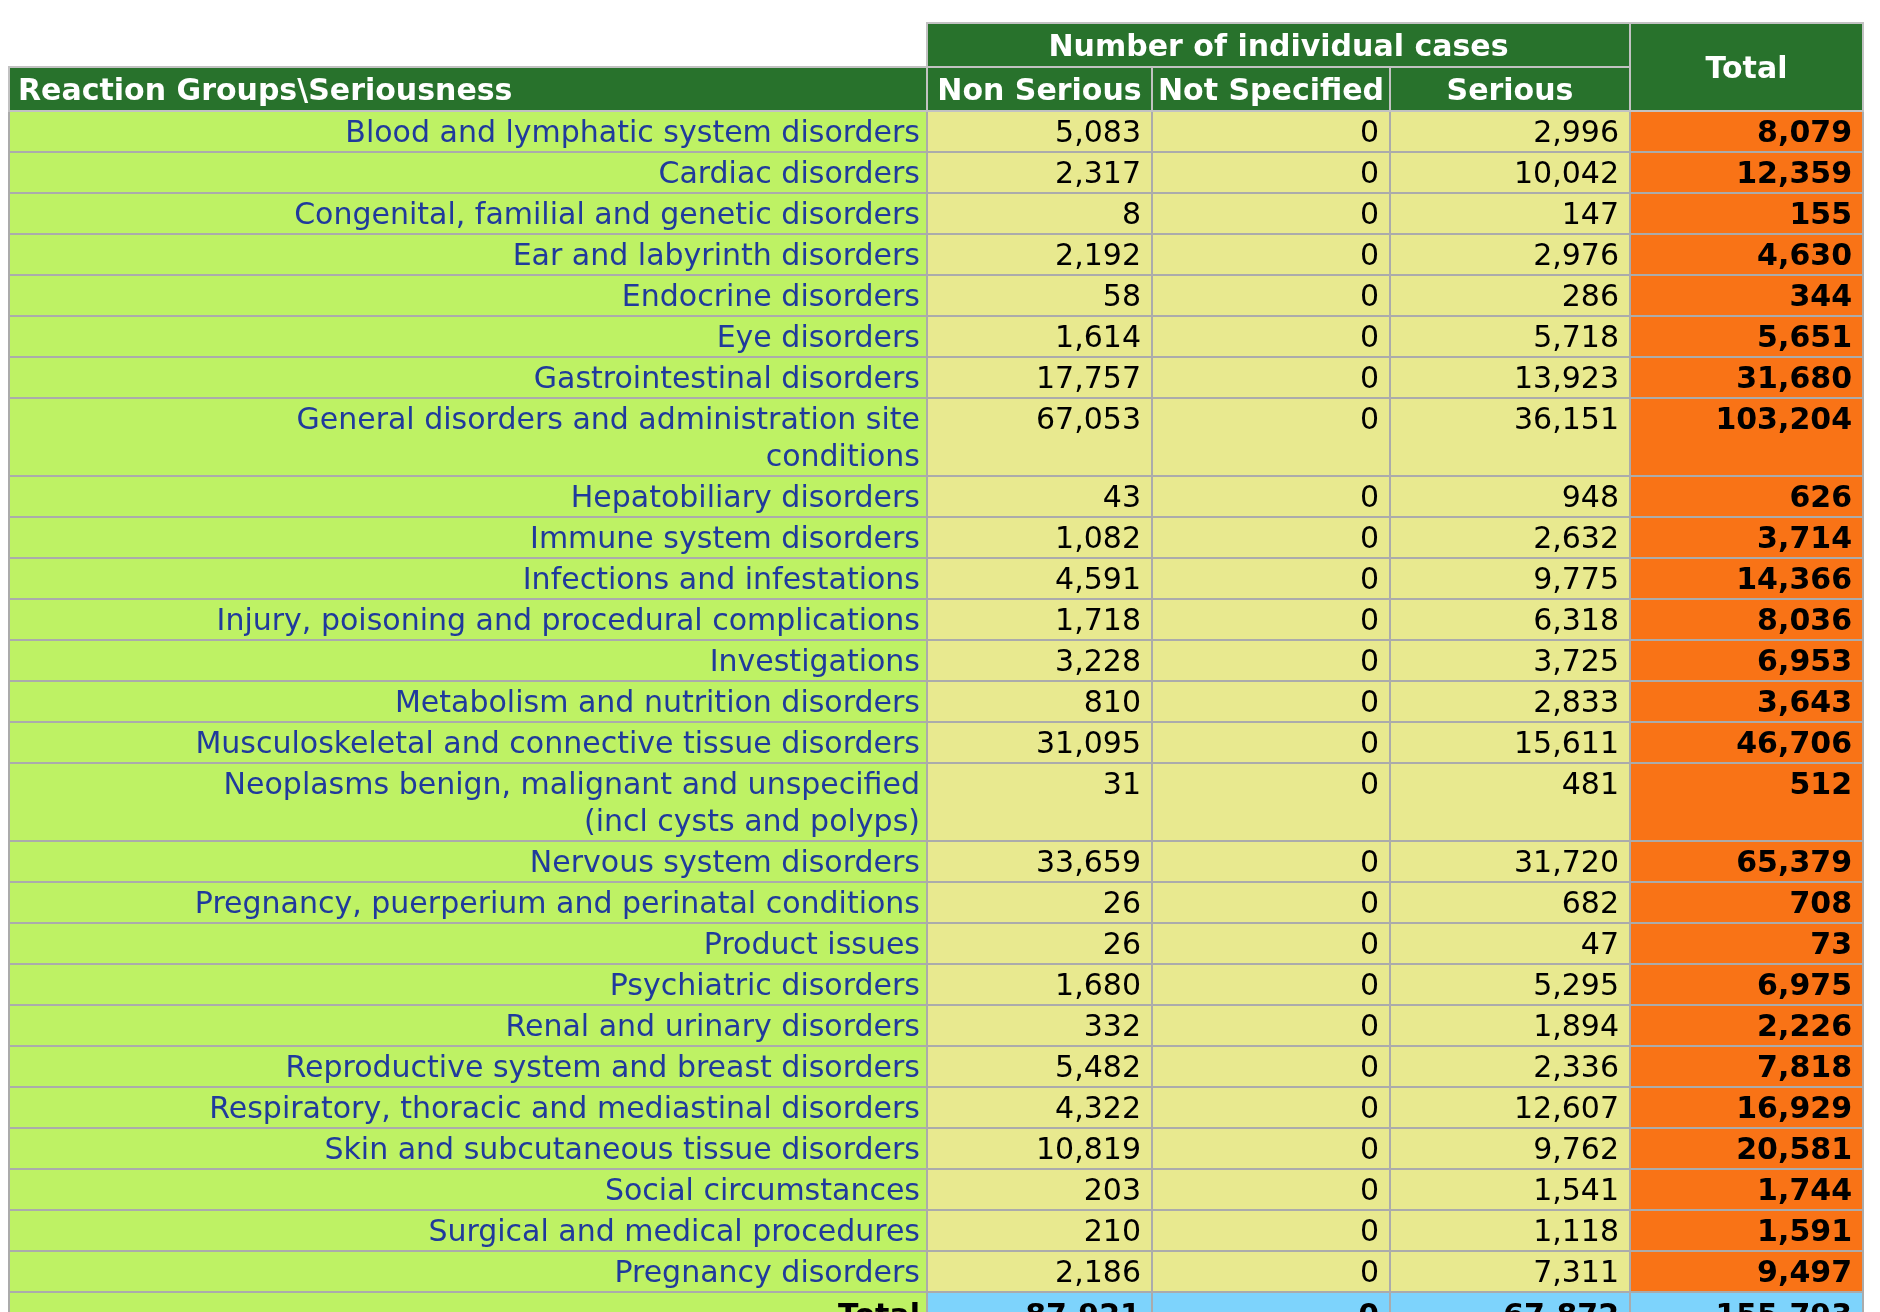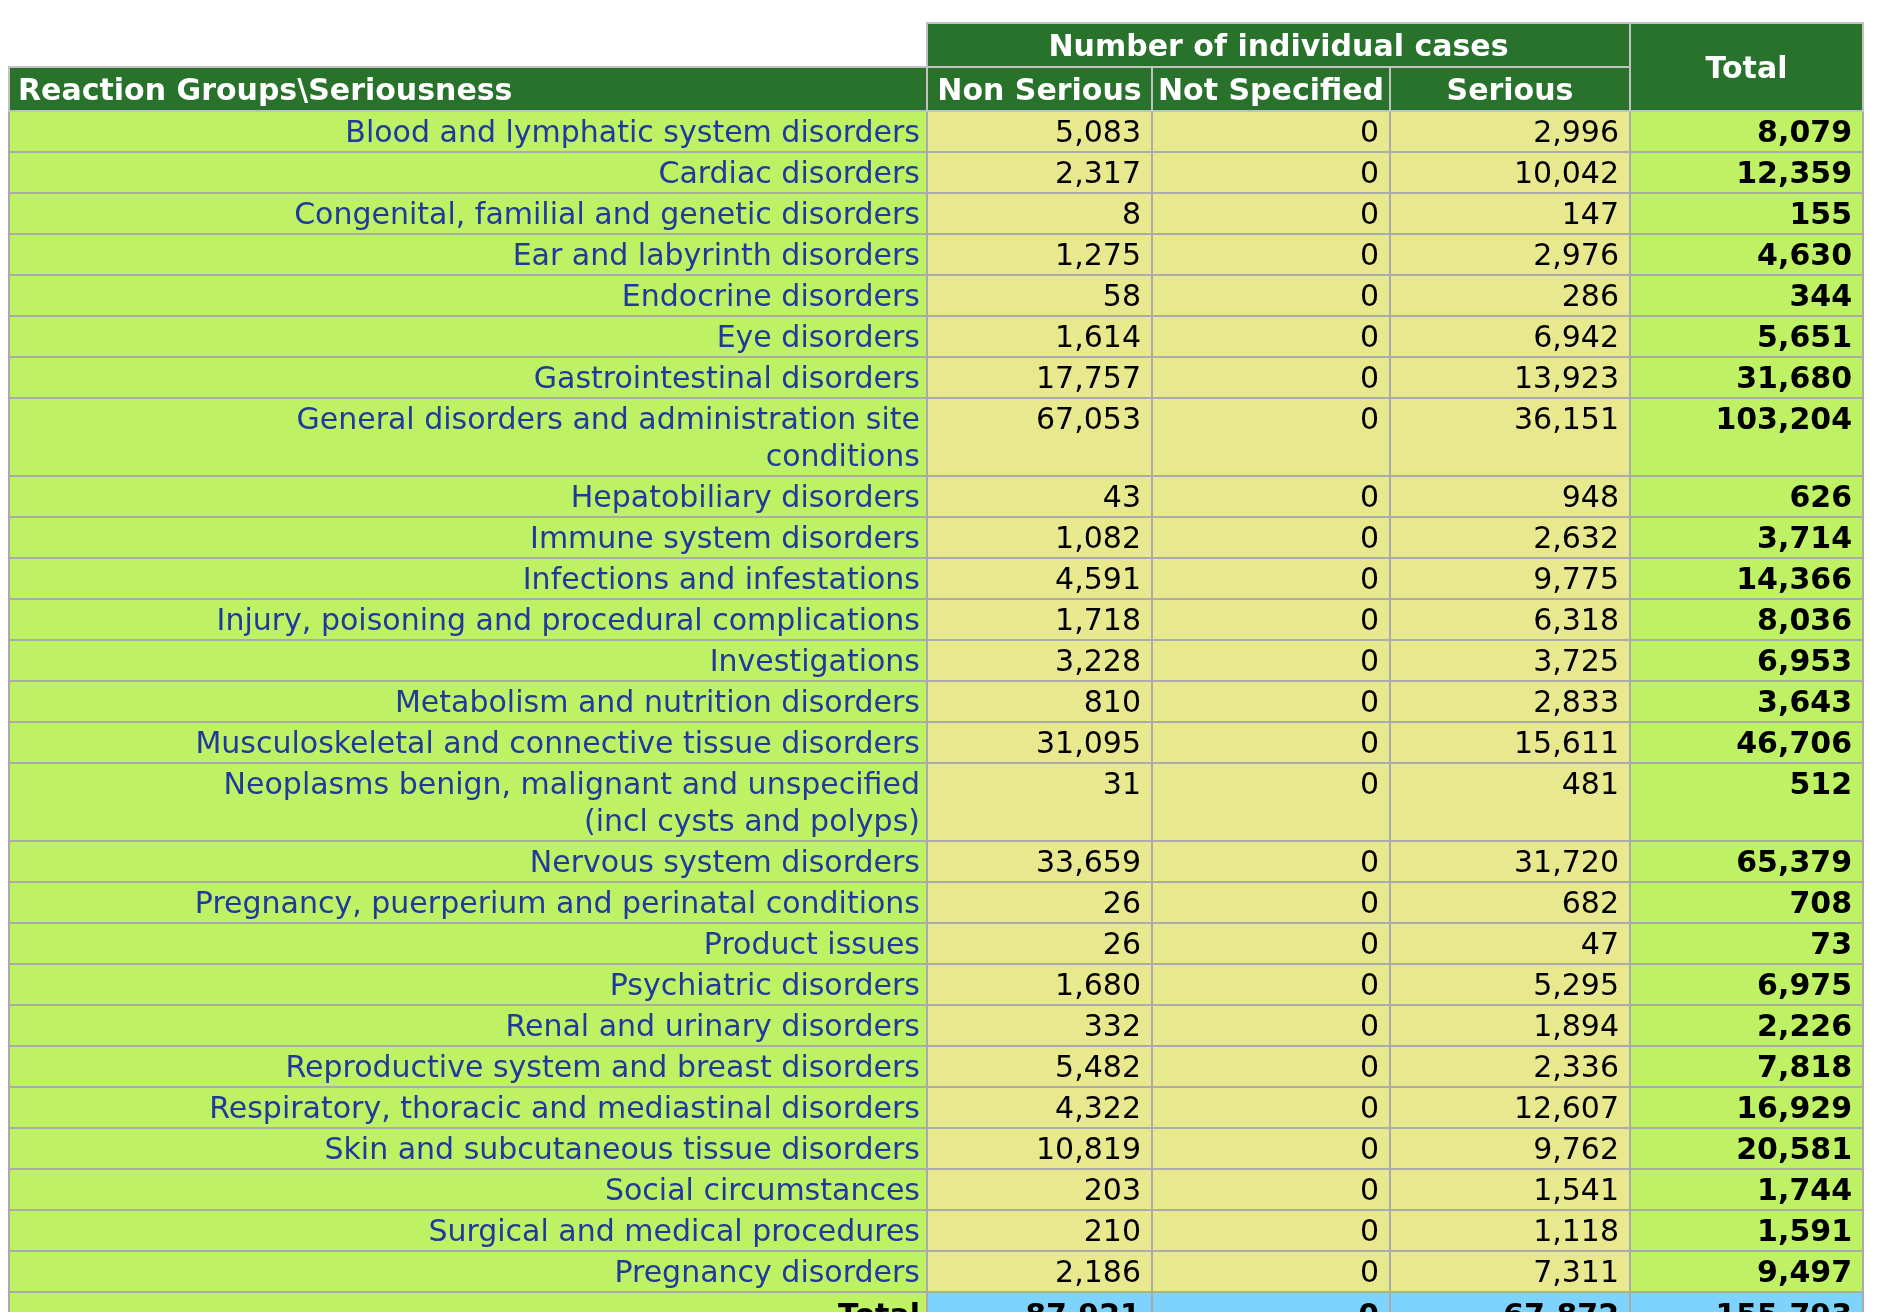--- a/index.html
+++ b/index.html
@@ -72,21 +72,21 @@
   }
   td.num {
     text-align: right;
     padding: 1px 10px 1px 4px;
     vertical-align: top;
     line-height: 37px;
     color: #000000;
   }
   td.yellow { background: #e8e98f; }
   td.total-col {
-    background: #bef264;
+    background: #f97316;
     font-weight: bold;
   }
   tfoot td {
     background: #7dd3fc;
     font-weight: bold;
     color: #000000;
   }
   tfoot td.label-cell {
     color: #000000;
     line-height: 42px;
@@ -143,41 +143,41 @@
     </td>
     <td class="num yellow">8</td>
     <td class="num yellow">0</td>
     <td class="num yellow">147</td>
     <td class="num total-col">155</td>
   </tr>
         <tr>
     <td class="label-cell">
       <span class="lbl">Ear and labyrinth disorders</span>
     </td>
-    <td class="num yellow">1,275</td>
+    <td class="num yellow">2,192</td>
     <td class="num yellow">0</td>
     <td class="num yellow">2,976</td>
     <td class="num total-col">4,630</td>
   </tr>
         <tr>
     <td class="label-cell">
       <span class="lbl">Endocrine disorders</span>
     </td>
     <td class="num yellow">58</td>
     <td class="num yellow">0</td>
     <td class="num yellow">286</td>
     <td class="num total-col">344</td>
   </tr>
         <tr>
     <td class="label-cell">
       <span class="lbl">Eye disorders</span>
     </td>
     <td class="num yellow">1,614</td>
     <td class="num yellow">0</td>
-    <td class="num yellow">6,942</td>
+    <td class="num yellow">5,718</td>
     <td class="num total-col">5,651</td>
   </tr>
         <tr>
     <td class="label-cell">
       <span class="lbl">Gastrointestinal disorders</span>
     </td>
     <td class="num yellow">17,757</td>
     <td class="num yellow">0</td>
     <td class="num yellow">13,923</td>
     <td class="num total-col">31,680</td>

